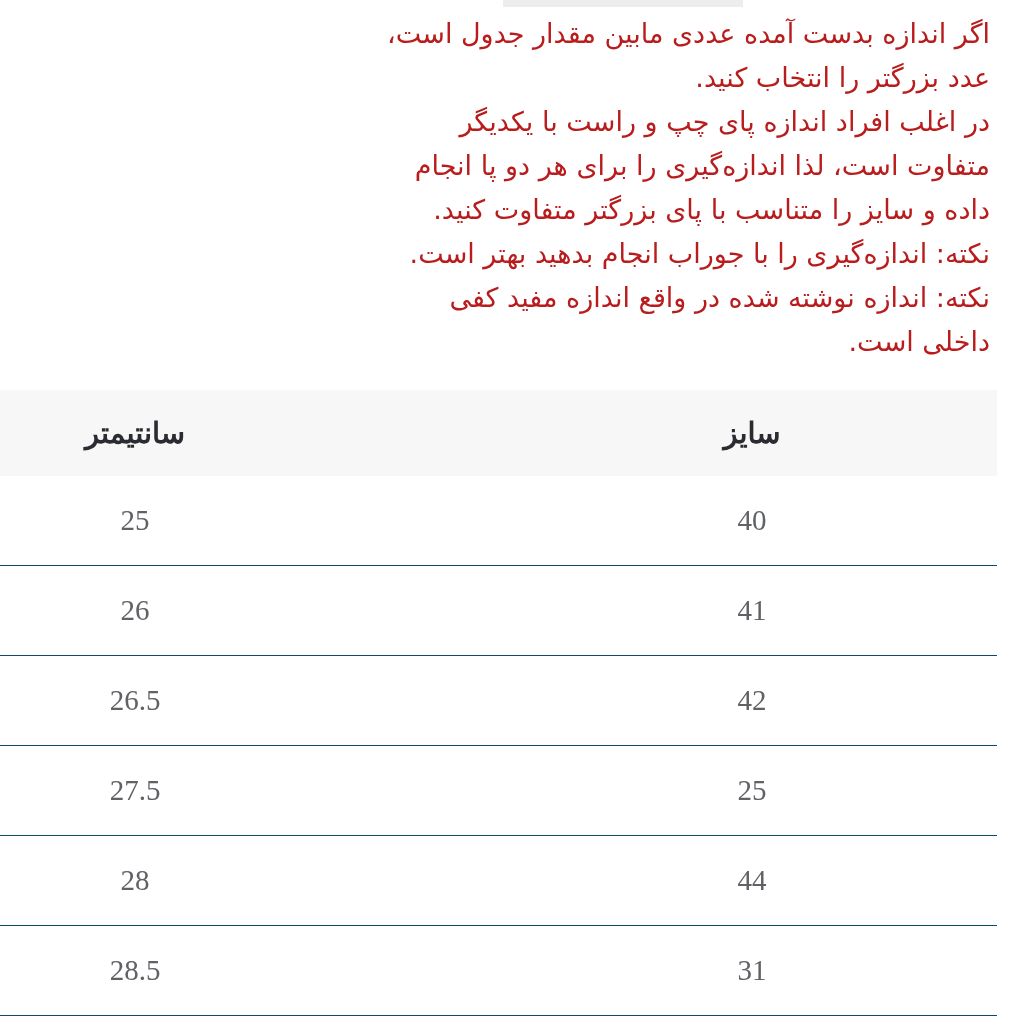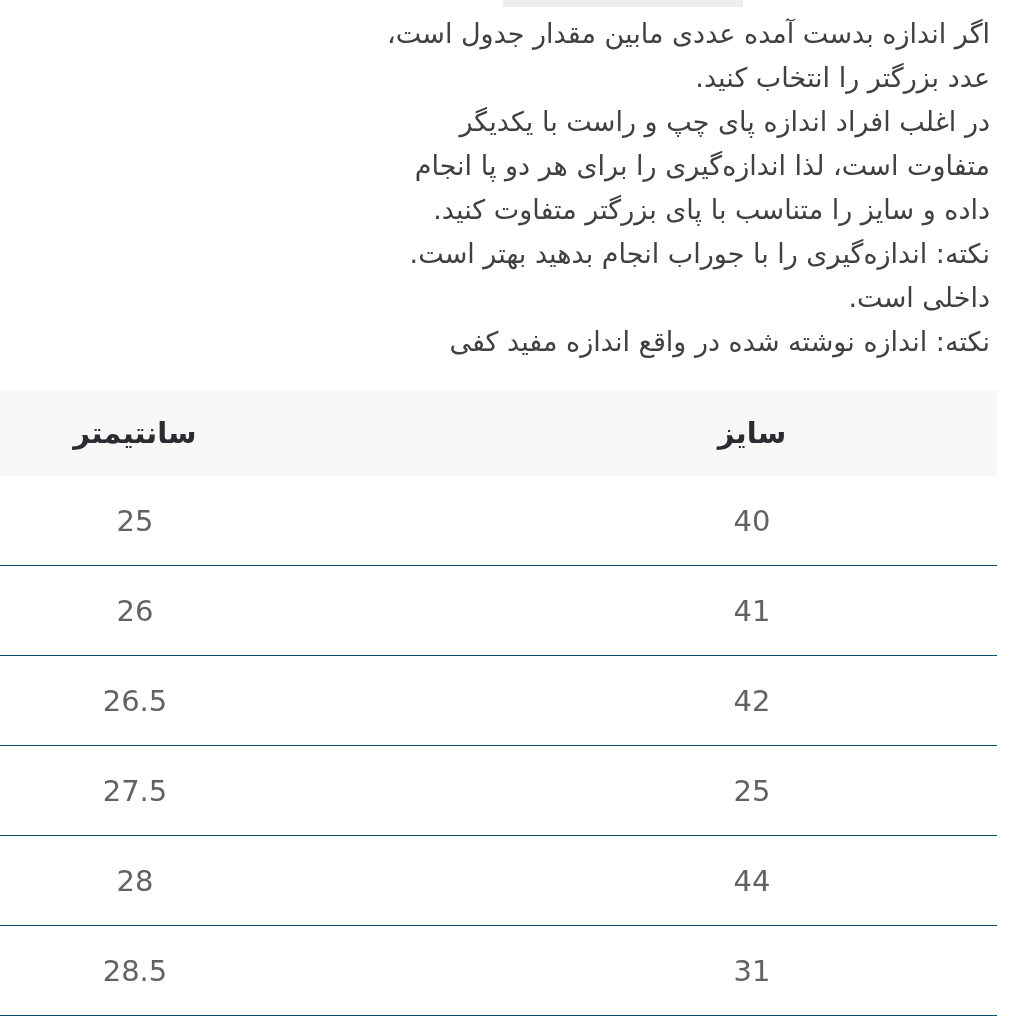--- a/index.html
+++ b/index.html
@@ -24,30 +24,31 @@
   
   .intro {
     position: absolute;
     top: 12px;
     right: 34px;
     width: 640px;
     direction: rtl;
     text-align: right;
     font-size: 27px;
     line-height: 44px;
-    color: #404040;
+    color: #b91c1c;
   }
   .intro .line { white-space: nowrap; }
 
   
   .size-table {
     position: absolute;
     top: 390px;
     left: 0;
     width: 997px;
+    font-family: Liberation Serif, serif;
   }
   .thead {
     height: 86px;
     background: #f7f7f8;
     display: flex;
     align-items: center;
     font-weight: bold;
     font-size: 29px;
     color: #2b2c31;
   }
@@ -74,23 +75,23 @@
   <div class="line">عدد بزرگتر را انتخاب کنید.</div>
 
   <div class="line">در اغلب افراد اندازه پای چپ و راست با یکدیگر</div>
 
   <div class="line">متفاوت است، لذا اندازه‌گیری را برای هر دو پا انجام</div>
 
   <div class="line">داده و سایز را متناسب با پای بزرگتر متفاوت کنید.</div>
 
   <div class="line">نکته: اندازه‌گیری را با جوراب انجام بدهید بهتر است.</div>
 
+  <div class="line">نکته: اندازه نوشته شده در واقع اندازه مفید کفی</div>
+
   <div class="line">داخلی است.</div>
-
-  <div class="line">نکته: اندازه نوشته شده در واقع اندازه مفید کفی</div>
 </div>
 
 <div class="size-table">
   <div class="thead">
     <div class="cell cm">سانتیمتر</div>
     <div class="cell size">سایز</div>
   </div>
   <div id="tbody">
   <div class="trow">
     <div class="cell cm">25</div>

